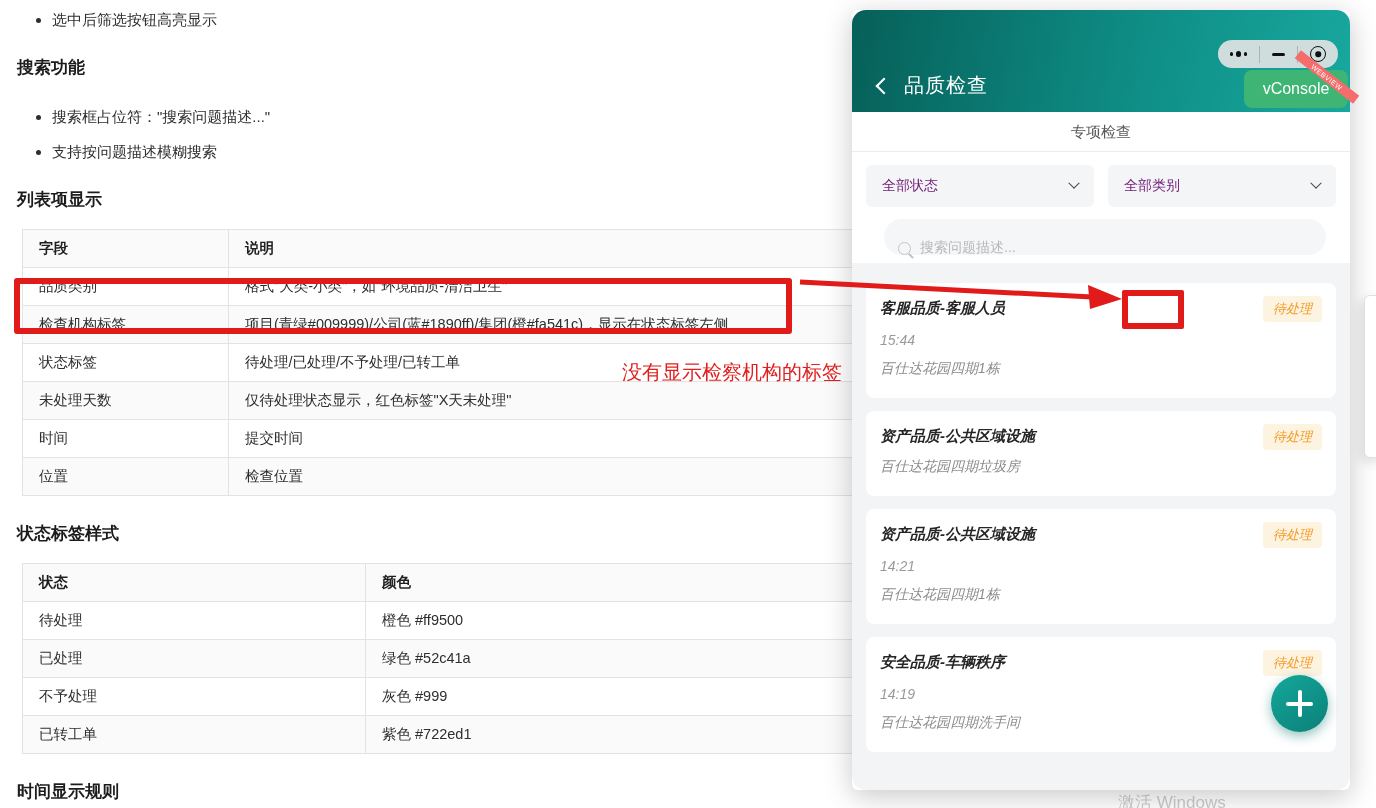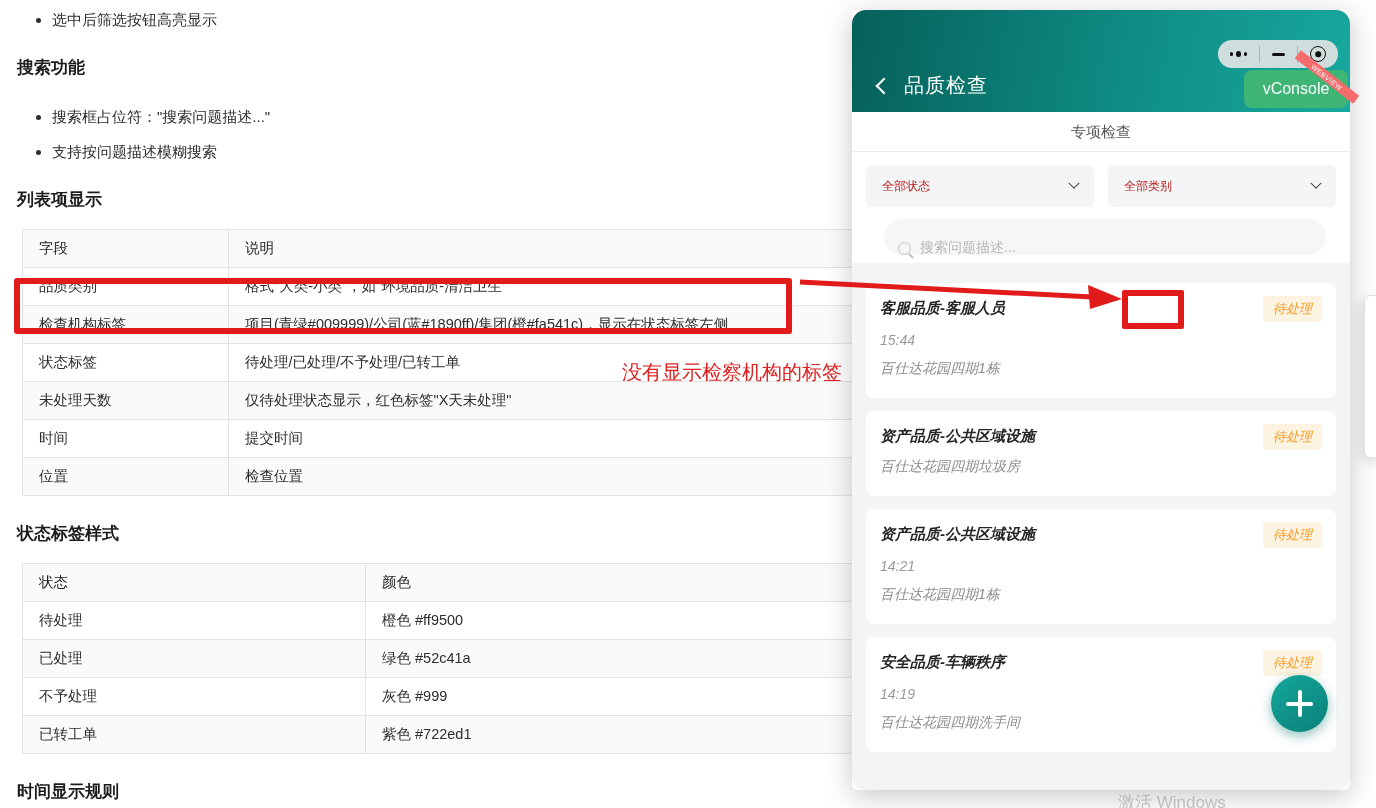--- a/index.html
+++ b/index.html
@@ -11,21 +11,21 @@
   }
 
   
   .doc { position:absolute; left:0; top:0; width:1140px; z-index:1; }
   .doc ul { margin:0; padding:10px 0 0 52px; }
   .doc li { font-size:15px; line-height:20px; margin-bottom:15px; color:#2e2e2e; }
   .doc h3 { font-size:17px; font-weight:bold; color:#1c1c1c; margin:26px 0 18px 17px; }
   .doc table { border-collapse:collapse; margin:8px 0 0 22px; width:1095px; table-layout:fixed; font-size:14.5px; }
   .doc th, .doc td { border:1px solid #e3e3e3; padding:9px 16px; text-align:left; line-height:19px;
                      overflow:hidden; white-space:nowrap; }
-  .doc th { background:#fafafa; font-weight:normal; color:#1f1f1f; }
+  .doc th { background:#fafafa; font-weight:bold; color:#1f1f1f; }
   .doc tbody tr:nth-child(even) td { background:#fafafa; }
   .col-narrow { width:206px; }
   .t2-col1 { width:343px;margin-left:20px; }
 
   
   .red-row-box { position:absolute; left:14px; top:278px; width:778px; height:56px;
                  border:6px solid #e11a1a; border-radius:3px; z-index:20; }
   .red-item-box { position:absolute; left:1122px; top:290px; width:62px; height:39px;
                   border:6px solid #e11a1a; background:#ffffff; border-radius:2px; z-index:20; }
   .red-note { position:absolute; left:622px; top:359px; font-size:20px; color:#e02020; z-index:4; white-space:nowrap; }
@@ -61,21 +61,21 @@
   .tabbar { height:40px; background:#fff; border-bottom:1px solid #ececec; display:flex; }
   .tab { flex:1; text-align:center; line-height:40px; font-size:15px; color:#595959; position:relative; }
   .tab.active { color:#0d9488; font-weight:bold; }
   .tab-underline { position:absolute; bottom:0; left:calc(50% - 42px); width:84px; height:4px;
                    border-radius:2px; background:#0d9488; }
 
   .phone-content { background:#f3f4f6; height:638px; border-radius:0 0 14px 14px; position:relative; overflow:hidden; }
   .filter-section { background:#fff; padding:13px 14px 8px; }
   .filter-row { display:flex; gap:14px; }
   .filter-box { flex:1; height:42px; background:#f4f5f7; border-radius:6px; display:flex; align-items:center;
-                justify-content:space-between; padding:0 16px; font-size:12px; color:#b91c1c; }
+                justify-content:space-between; padding:0 16px; font-size:14px; color:#701a75; }
   .chev-down { width:8px; height:8px; border-right:1.7px solid #4a4a4a; border-bottom:1.7px solid #4a4a4a;
                transform:rotate(45deg) translate(-2px,-2px); }
   .search-bar { margin:12px 10px 0 18px; height:36px; background:#f5f6f8; border-radius:18px;
                 display:flex; align-items:flex-end; padding:0 14px; }
   .search-icon { position:relative; width:13px; height:13px; border:1.7px solid #c2c2c2; border-radius:50%;
                  margin-right:9px; flex:0 0 auto; }
   .search-icon::after { content:""; position:absolute; width:1.7px; height:6px; background:#c2c2c2;
                         left:11px; top:10px; transform:rotate(-45deg); }
   .search-input { border:none; outline:none; background:transparent; font-size:14px; color:#555; width:100%;
                   font-family:"Liberation Sans","DejaVu Sans",sans-serif; }

